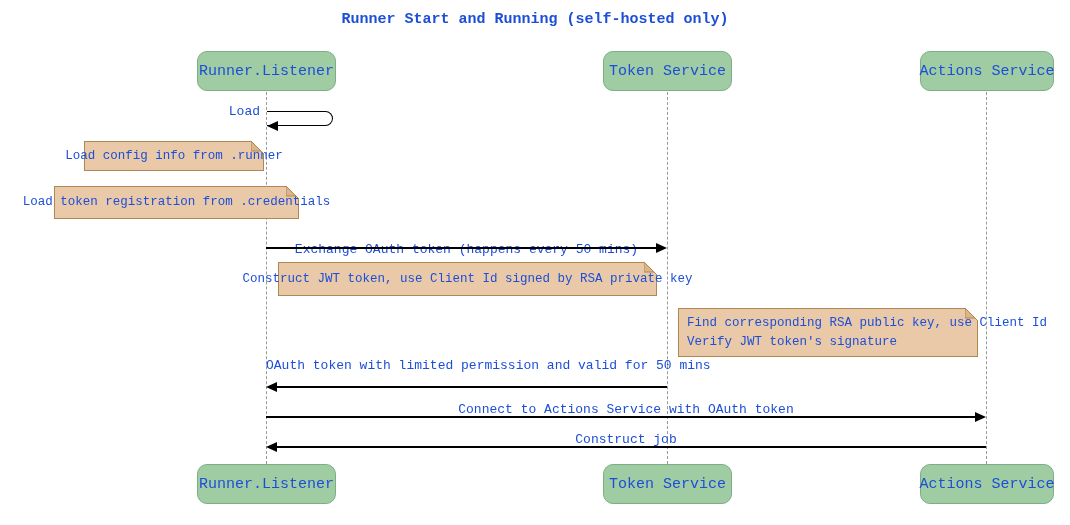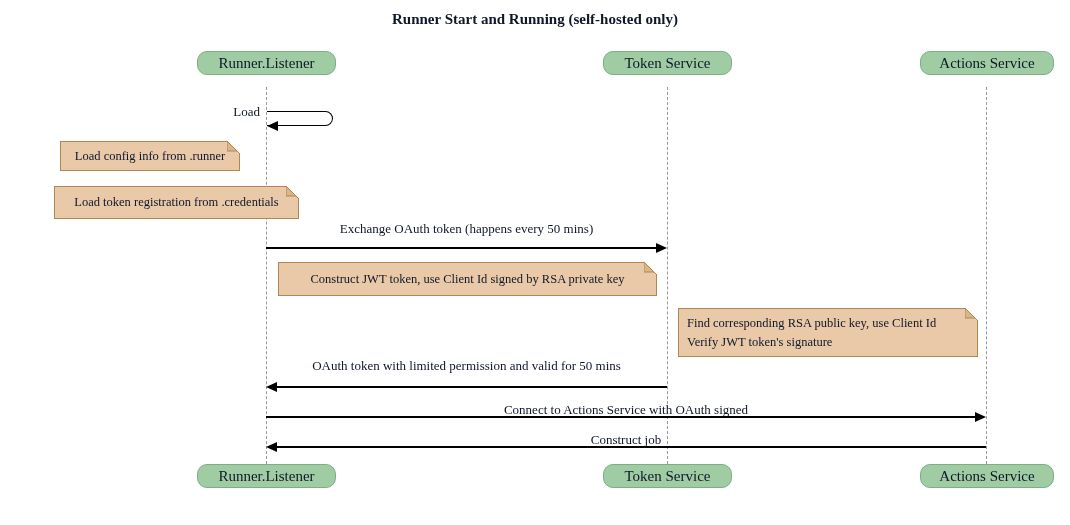--- a/index.html
+++ b/index.html
@@ -1,28 +1,28 @@
 <!DOCTYPE html>
 <html><head>
 <meta charset="utf-8">
 <style>
   html,body { margin:0; padding:0; background:#ffffff; }
   .canvas {
     position:relative; width:1070px; height:525px; background:#ffffff;
-    font-family:Liberation Serif, serif; color:#0f172a; overflow:hidden;
+    font-family:Liberation Mono, monospace; color:#1d4ed8; overflow:hidden;
   }
   .title {
     position:absolute; left:0; top:11px; width:100%;
     text-align:center; font-size:15px; font-weight:bold;
   }
   .lifeline {
     position:absolute; width:0; border-left:1px dashed #999999; top:87px; height:377px;
   }
   .participant {
-    position:absolute; height:24px; box-sizing:border-box;
+    position:absolute; height:40px; box-sizing:border-box;
     background:#A0CCA3; border:1px solid #7CAF81; border-radius:10px;
     display:flex; align-items:center; justify-content:center;
     font-size:15px; white-space:nowrap;
   }
   .msg-label {
     position:absolute; font-size:13px; text-align:center; white-space:nowrap; height:14px;
   }
   .msg-line { position:absolute; height:1.6px; background:#000000; }
   .arrow-right {
     position:absolute; width:0; height:0;
@@ -66,39 +66,39 @@
     <span>Token Service</span>
   </div>
   <div class="participant" style="left: 920px; top: 51px; width: 134px; background-color: rgb(160, 204, 163); border-color: rgb(124, 175, 129);">
     <span>Actions Service</span>
   </div>
 
   <div class="self-label" style="left:160px; top:104px; width:100px;">Load</div>
   <div class="self-loop" style="left:267px; top:111px; width:66px; height:15px;"></div>
   <div class="arrow-left" style="left:267px; top:121px;"></div>
 
-  <div class="note center" style="left: 60px; top: 141px; width: 180px; height: 30px; background-color: rgb(233, 201, 168); border-color: rgb(174, 135, 83);">
+  <div class="note center" style="left: 84px; top: 141px; width: 180px; height: 30px; background-color: rgb(233, 201, 168); border-color: rgb(174, 135, 83);">
     <span>Load config info from .runner</span>
     <svg class="fold" width="13" height="13" viewBox="0 0 13 13">
       <path d="M0 0 L13 0 L13 13 Z" fill="#ffffff"></path>
       <path d="M0 0 L10 10 L0 10 Z" fill="#DDB488" stroke="#AE8753" stroke-width="1"></path>
       <path d="M0 0 L13 13" stroke="#AE8753" stroke-width="1" fill="none"></path>
     </svg>
   </div>
 
   <div class="note center" style="left: 10px; top: 186px; width: 245px; height: 33px; background-color: rgb(233, 201, 168); border-color: rgb(174, 135, 83); margin-left: 44px;">
     <span>Load token registration from .credentials</span>
     <svg class="fold" width="13" height="13" viewBox="0 0 13 13">
       <path d="M0 0 L13 0 L13 13 Z" fill="#ffffff"></path>
       <path d="M0 0 L10 10 L0 10 Z" fill="#DDB488" stroke="#AE8753" stroke-width="1"></path>
       <path d="M0 0 L13 13" stroke="#AE8753" stroke-width="1" fill="none"></path>
     </svg>
   </div>
 
-  <div class="msg-label" style="left:266px; top:221px; width:401px;">Exchange OAuth token (happens every 50 mins)</div>
+  <div class="msg-label" style="left:266px; top:242px; width:401px;">Exchange OAuth token (happens every 50 mins)</div>
   <div class="msg-line" style="left: 266px; top: 247px; width: 395px; background-color: rgb(0, 0, 0);"></div>
   <div class="arrow-right" style="left:656px; top:243px;"></div>
 
   <div class="note left" style="left: 678px; top: 308px; width: 300px; height: 49px; background-color: rgb(233, 201, 168); border-color: rgb(174, 135, 83);">
     <span>Find corresponding RSA public key, use Client Id</span>
     <span>Verify JWT token's signature</span>
     <svg class="fold" width="13" height="13" viewBox="0 0 13 13">
       <path d="M0 0 L13 0 L13 13 Z" fill="#ffffff"></path>
       <path d="M0 0 L10 10 L0 10 Z" fill="#DDB488" stroke="#AE8753" stroke-width="1"></path>
       <path d="M0 0 L13 13" stroke="#AE8753" stroke-width="1" fill="none"></path>
@@ -111,21 +111,21 @@
       <path d="M0 0 L13 0 L13 13 Z" fill="#ffffff"></path>
       <path d="M0 0 L10 10 L0 10 Z" fill="#DDB488" stroke="#AE8753" stroke-width="1"></path>
       <path d="M0 0 L13 13" stroke="#AE8753" stroke-width="1" fill="none"></path>
     </svg>
   </div>
 
   <div class="msg-label" style="left:266px; top:358px; width:401px;">OAuth token with limited permission and valid for 50 mins</div>
   <div class="msg-line" style="left: 272px; top: 386px; width: 395px; background-color: rgb(0, 0, 0);"></div>
   <div class="arrow-left" style="left:266px; top:382px;"></div>
 
-  <div class="msg-label" style="left:266px; top:402px; width:720px;">Connect to Actions Service with OAuth signed</div>
+  <div class="msg-label" style="left:266px; top:402px; width:720px;">Connect to Actions Service with OAuth token</div>
   <div class="msg-line" style="left: 266px; top: 416px; width: 714px; background-color: rgb(0, 0, 0);"></div>
   <div class="arrow-right" style="left:975px; top:412px;"></div>
 
   <div class="msg-label" style="left:266px; top:432px; width:720px;">Construct job</div>
   <div class="msg-line" style="left: 272px; top: 446px; width: 714px; background-color: rgb(0, 0, 0);"></div>
   <div class="arrow-left" style="left:266px; top:442px;"></div>
 
   <div class="participant" style="left: 197px; top: 464px; width: 139px; background-color: rgb(160, 204, 163); border-color: rgb(124, 175, 129);">
     <span>Runner.Listener</span>
   </div>

